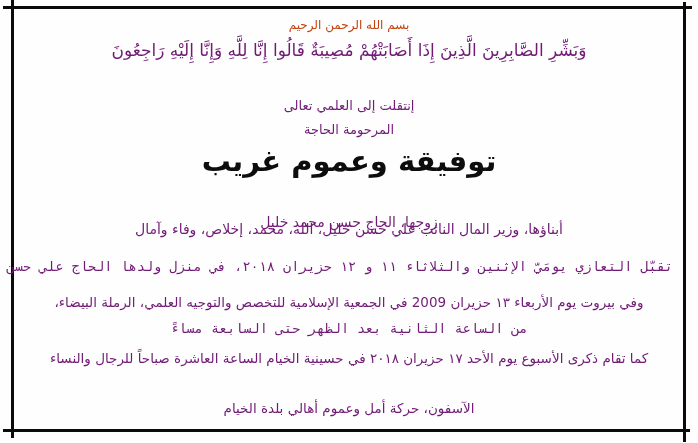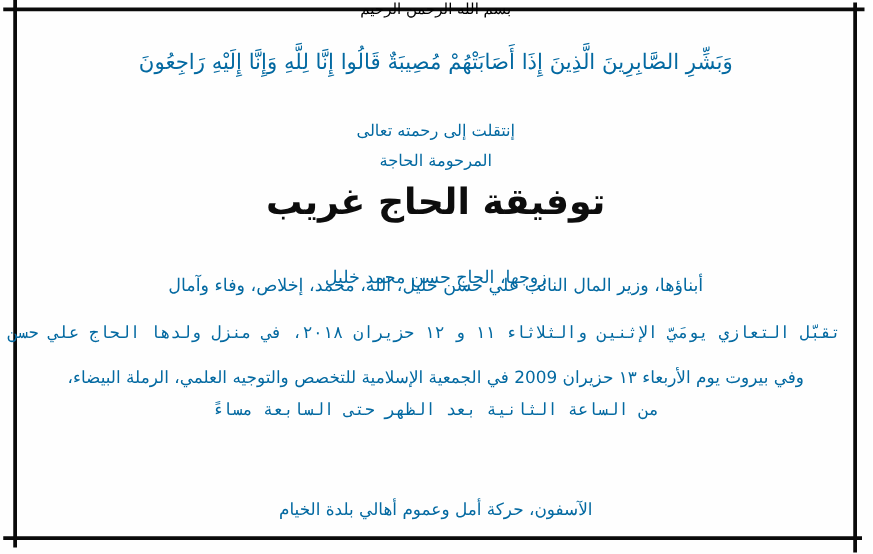--- a/index.html
+++ b/index.html
@@ -25,23 +25,23 @@
   .frame-left   { left: 11px; top: 0px;    width: 3px;   height: 438px; }
   .frame-right  { left: 683px; top: 2px;   width: 3px;   height: 440px; }
 
   .line {
     position: absolute;
     left: 25px;
     right: 25px;
     text-align: center;
     direction: rtl;
     white-space: nowrap;
-    color: #0369a1;
+    color: #701a75;
   }
-  .basmala       { top: 0;  font-size: 12px; color: #000000; }
+  .basmala       { top: 18px;  font-size: 12px; color: #c2410c; }
   .verse         { top: 40px;  font-size: 17px; }
   .intro         { top: 98px;  font-size: 13px; }
   .honorific     { top: 122px; font-size: 13px; }
   .deceased-name { top: 144px; font-size: 29px; font-weight: bold; color: #0d0d0d; }
   .husband       { top: 214px; font-size: 14px; }
   .children      { top: 221px; font-size: 14px; }
   .condolences-1 { top: 258px; font-size: 13.5px; font-family: Liberation Mono, monospace; }
   .condolences-2 { top: 294px; font-size: 13.5px; }
   .condolences-3 { top: 320px; font-size: 13.5px; font-family: Liberation Mono, monospace; }
   .memorial      { top: 350px; font-size: 13.5px; }
@@ -54,32 +54,33 @@
 
   <div class="frame-line frame-top"></div>
   <div class="frame-line frame-bottom"></div>
   <div class="frame-line frame-left"></div>
   <div class="frame-line frame-right"></div>
 
   <div class="line basmala">بسم الله الرحمن الرحيم</div>
 
   <div class="line verse">وَبَشِّرِ الصَّابِرِينَ  الَّذِينَ إِذَا أَصَابَتْهُمْ مُصِيبَةٌ قَالُوا إِنَّا لِلَّهِ وَإِنَّا إِلَيْهِ رَاجِعُونَ</div>
 
-  <div class="line intro">إنتقلت إلى رحمته تعالى</div>
+  <div class="line intro">إنتقلت إلى العلمي تعالى</div>
 
   <div class="line honorific">المرحومة الحاجة</div>
 
-  <div class="line deceased-name">توفيقة الحاج غريب</div>
+  <div class="line deceased-name">توفيقة وعموم غريب</div>
 
   <div class="line husband">زوجها، الحاج حسن محمد خليل</div>
 
   <div class="line children">أبناؤها، وزير المال النائب علي حسن خليل، الله، محمد، إخلاص، وفاء وآمال</div>
 
   <div class="line condolences-1">تقبّل التعازي يومَيّ الإثنين والثلاثاء ١١ و ١٢ حزيران ٢٠١٨، في منزل ولدها الحاج علي حسن خليل في الخيام</div>
 
   <div class="line condolences-2">وفي بيروت يوم الأربعاء ١٣ حزيران 2009 في الجمعية الإسلامية للتخصص والتوجيه العلمي، الرملة البيضاء،</div>
 
   <div class="line condolences-3">من الساعة الثانية بعد الظهر حتى السابعة مساءً</div>
 
+  <div class="line memorial">كما تقام ذكرى الأسبوع يوم الأحد ١٧ حزيران ٢٠١٨ في حسينية الخيام الساعة العاشرة صباحاً للرجال والنساء</div>
 
   <div class="line mourners">الآسفون، حركة أمل وعموم أهالي بلدة الخيام</div>
 
 </div>
 
 </body></html>

